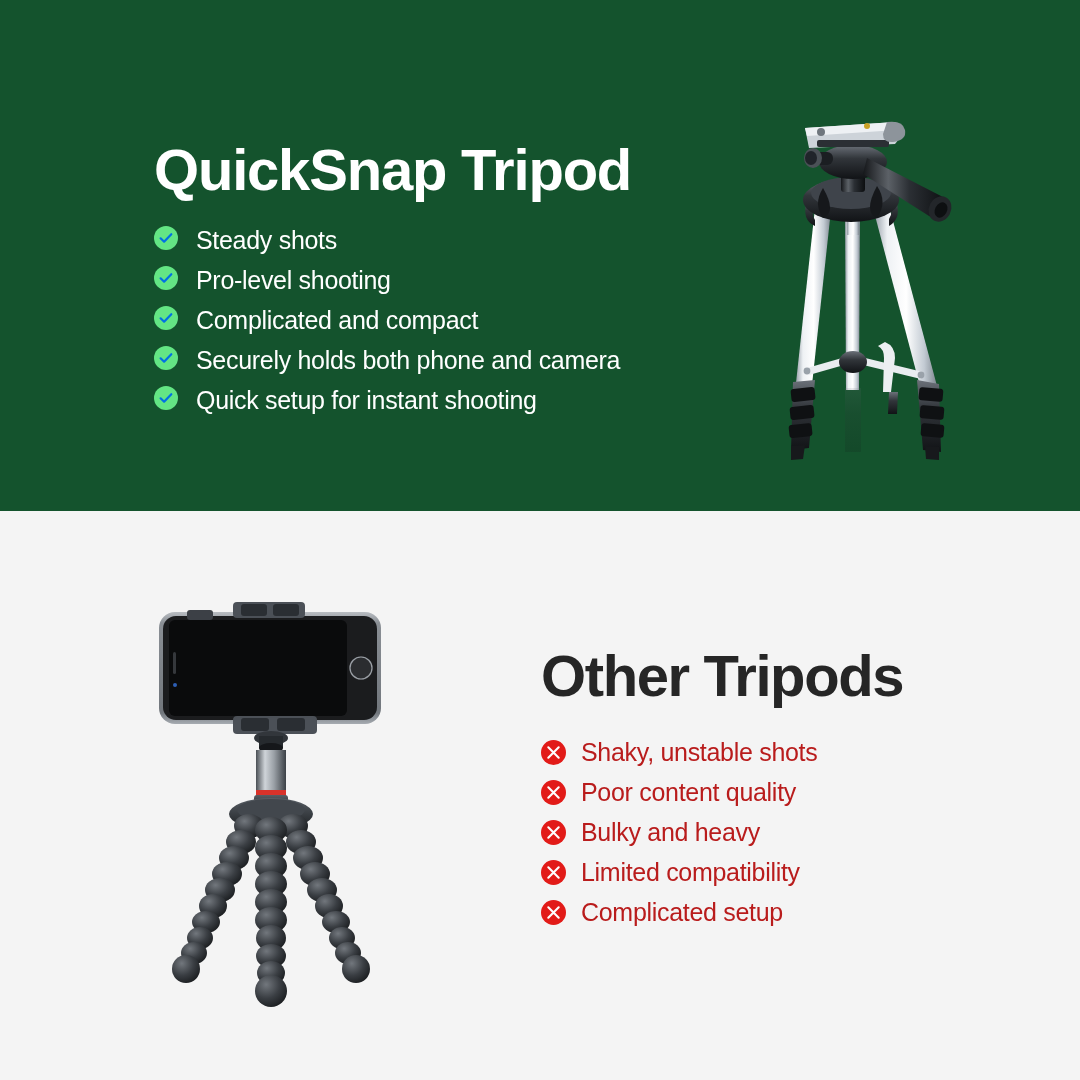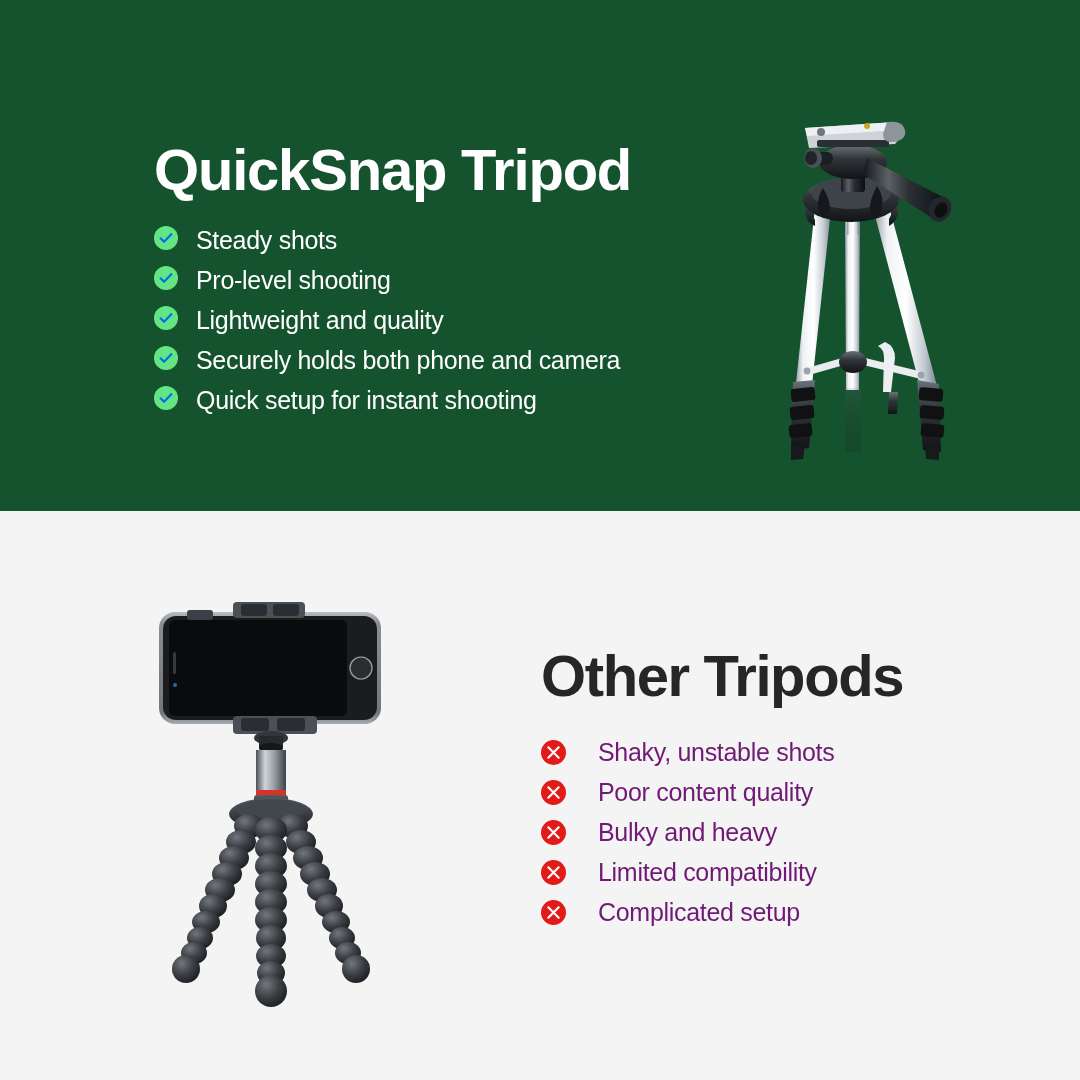--- a/index.html
+++ b/index.html
@@ -57,22 +57,22 @@
   }
   .drawback-list{
     position:absolute; left:541px; top:221px;
     list-style:none;
   }
   .drawback-list li{
     display:flex; align-items:center;
     height:40px;
   }
   .drawback-list .label{
-    font-size:25px; color:#701a75; letter-spacing:-0.3px;
-    margin-left:32px; white-space:nowrap;
+    font-size:25px; color:#b91c1c; letter-spacing:-0.3px;
+    margin-left:15px; white-space:nowrap;
   }
   .ico-cross{
     flex:0 0 auto; width:25px; height:25px; border-radius:50%;
     background:#e21b18; position:relative;
   }
   .ico-cross svg{ position:absolute; left:5px; top:5px; }
 
   
   .tripod-photo{
     position:absolute; left:745px; top:100px;
@@ -109,21 +109,21 @@
             </svg>
         </span>
         <span class="label">Pro-level shooting</span>
       </li>
       <li>
         <span class="ico-check">
           <svg width="16" height="16" viewBox="0 0 16 16">
               <path d="M2.6 8.3 L6.1 11.7 L13.3 4.2" fill="none" stroke="#0271e3" stroke-width="2.2" stroke-linecap="round" stroke-linejoin="round"></path>
             </svg>
         </span>
-        <span class="label">Lightweight and quality</span>
+        <span class="label">Complicated and compact</span>
       </li>
       <li>
         <span class="ico-check">
           <svg width="16" height="16" viewBox="0 0 16 16">
               <path d="M2.6 8.3 L6.1 11.7 L13.3 4.2" fill="none" stroke="#0271e3" stroke-width="2.2" stroke-linecap="round" stroke-linejoin="round"></path>
             </svg>
         </span>
         <span class="label">Securely holds both phone and camera</span>
       </li>
       <li>

